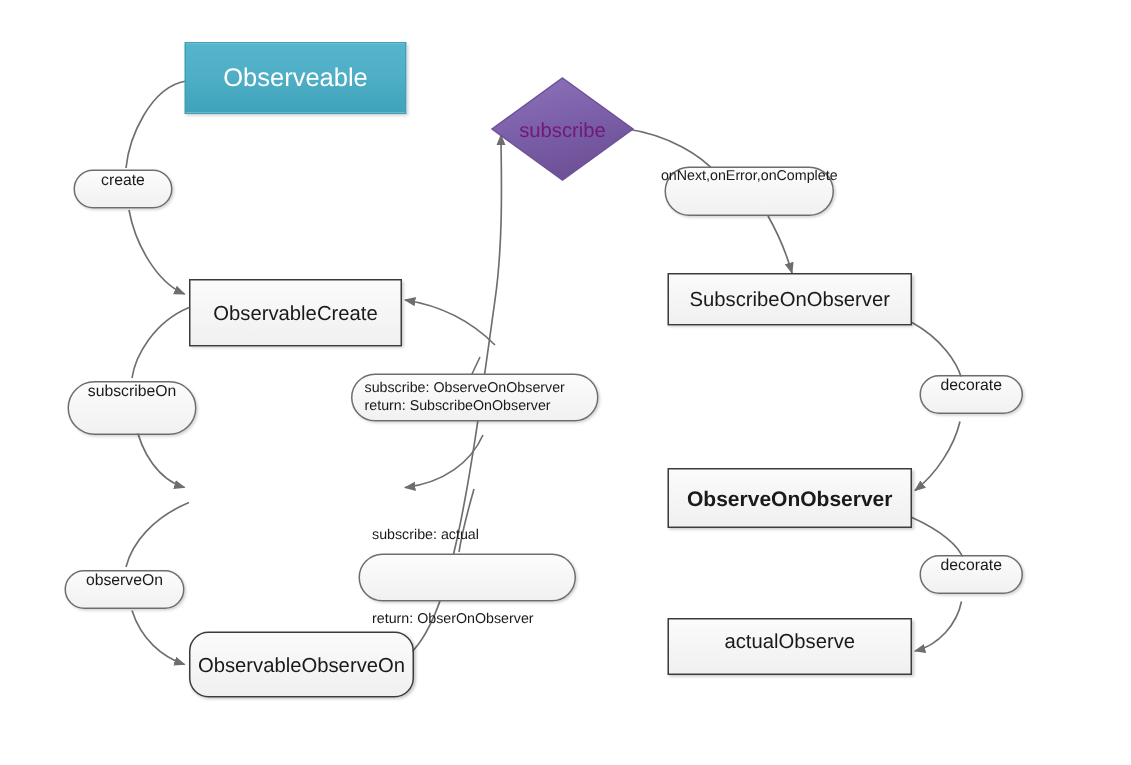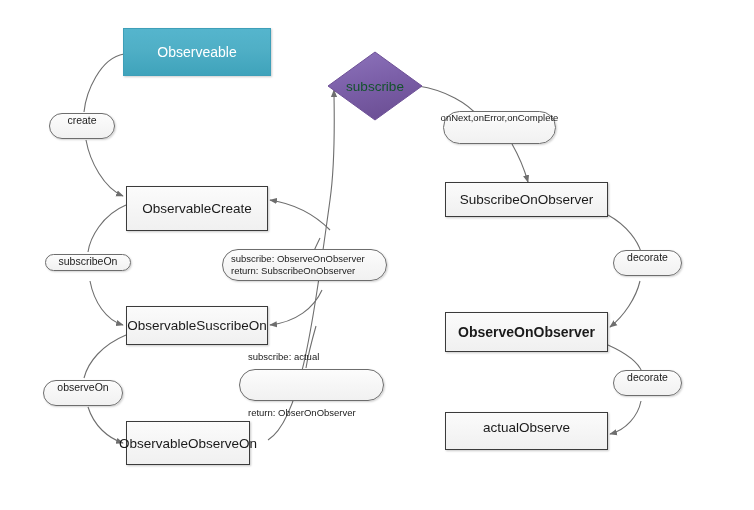--- a/index.html
+++ b/index.html
@@ -40,37 +40,37 @@
     font-size: 13.5px;
     box-shadow: 1px 1px 2px rgba(0,0,0,0.22);
   }
   .box.bold { font-weight: bold; font-size: 14px; }
   .box.toptext { align-items: flex-start; padding-top: 7px; }
   
   .box-teal {
     background: linear-gradient(to bottom, #55b5cd 0%, #4fafc6 45%, #3fa3bb 100%);
     border: 1px solid #3e9fb8;
     color: #ffffff;
-    font-size: 14px;
+    font-size: 17px;
     box-shadow: 1px 1px 2px rgba(0,0,0,0.20);
   }
   
   .diamond-wrap {
     position: absolute;
   }
   .diamond-wrap svg { display: block; }
   .diamond-label {
     position: absolute;
     left: 0; top: 0;
     width: 100%;
     height: 100%;
     display: flex;
     align-items: center;
     justify-content: center;
-    color: #14532d;
+    color: #701a75;
     font-size: 13.5px;
     pointer-events: none;
   }
   
   .pill {
     position: absolute;
     box-sizing: border-box;
     display: flex;
     align-items: flex-start;
     justify-content: center;
@@ -146,66 +146,63 @@
       </defs>
       <polygon points="48,1 95,35 48,69 1,35" fill="url(#purpgrad)" stroke="#6E5197" stroke-width="1"></polygon>
     </svg>
     <div class="diamond-label">subscribe</div>
   </div>
 
   <div class="node box" style="left:126px; top:186px; width:142px; height:45px;">
     <span>ObservableCreate</span>
   </div>
 
-  <div class="node box" style="left:126px; top:306px; width:142px; height:39px;">
-    <span>ObservableSuscribeOn</span>
-  </div>
-
-  <div class="node box" style="left:126px; top:421px; width:124px; height:44px;">
+
+  <div class="node box" style="left:126px; top:421px; width:150px; height:44px;border-radius:13px;">
     <span>ObservableObserveOn</span>
   </div>
 
   <div class="node box" style="left:445px; top:182px; width:163px; height:35px;">
     <span>SubscribeOnObserver</span>
   </div>
 
   <div class="node box bold" style="left:445px; top:312px; width:163px; height:40px;">
     <span>ObserveOnObserver</span>
   </div>
 
   <div class="node box toptext" style="left:445px; top:412px; width:163px; height:38px;">
     <span>actualObserve</span>
   </div>
 
   <div class="pill" style="left:49px; top:113px; width:66px; height:26px;">
     <span>create</span>
   </div>
 
-  <div class="pill" style="left:45px; top:254px; width:86px; height:17px;">
+  <div class="pill" style="left:45px; top:254px; width:86px; height:36px;">
     <span>subscribeOn</span>
   </div>
 
   <div class="pill" style="left:43px; top:380px; width:80px; height:26px;">
     <span>observeOn</span>
   </div>
 
   <div class="pill small" style="left:443px; top:111px; width:113px; height:33px; flex-direction:row;">
     <span>onNext,onError,onC</span>
     <span>omplete</span>
   </div>
 
   <div class="pill" style="left:613px; top:250px; width:69px; height:26px;">
     <span>decorate</span>
   </div>
 
   <div class="pill" style="left:613px; top:370px; width:69px; height:26px;">
     <span>decorate</span>
   </div>
 
-  <div class="pill small" style="left:222px; top:249px; width:165px; height:32px; flex-direction:column;">
+  <div class="pill small" style="left:234px; top:249px; width:165px; height:32px; flex-direction:column;">
     <span>subscribe: ObserveOnObserver</span>
     <span>return: SubscribeOnObserver</span>
   </div>
 
   <div class="pill small" style="left:239px; top:369px; width:145px; height:32px; flex-direction:column;gap:44px;">
     <span>subscribe: actual</span>
     <span>return: ObserOnObserver</span>
   </div>
 
 </div>

